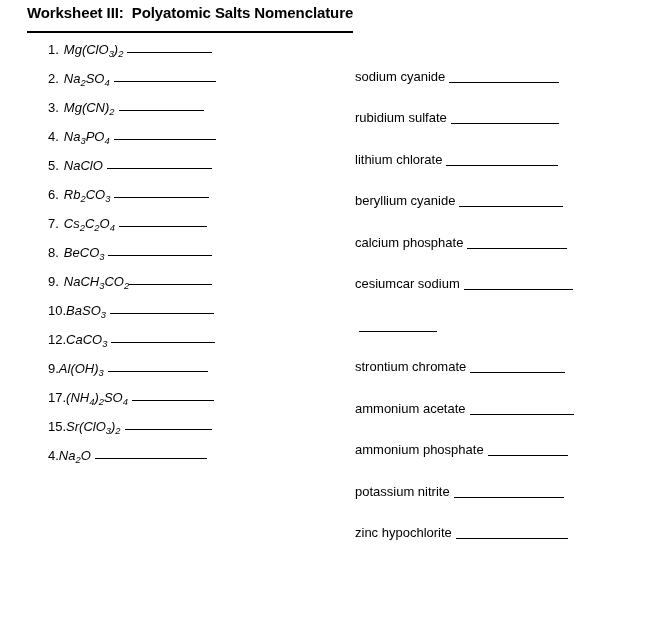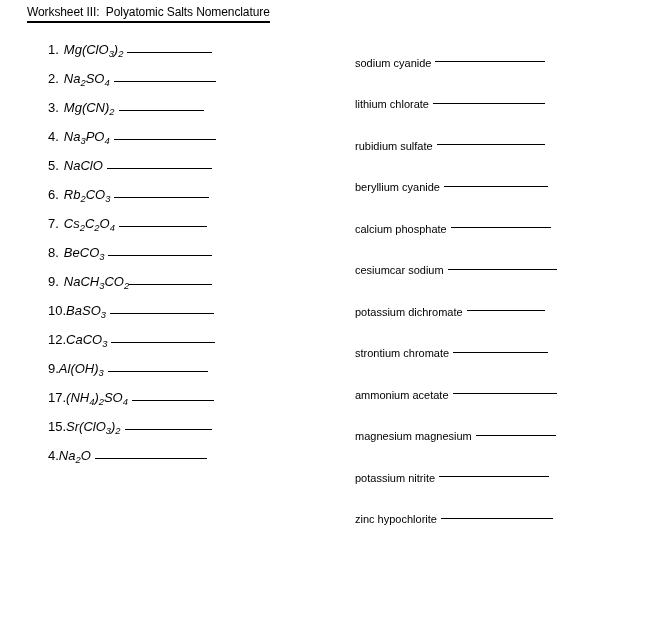--- a/index.html
+++ b/index.html
@@ -14,26 +14,26 @@
     font-family: "Liberation Sans", sans-serif;
     color: #000000;
     overflow: hidden;
   }
 
   
   #worksheet-title {
     position: absolute;
     left: 27px;
     top: 5px;
-    font-size: 12px;
-    font-weight: normal;
+    font-size: 15px;
+    font-weight: bold;
     letter-spacing: -0.1px;
     white-space: pre;
     border-bottom: 2px solid #000;
-    padding-bottom: 1px;
+    padding-bottom: 11px;
     line-height: 15px;
   }
 
   
   #formula-column {
     position: absolute;
     left: 48px;
     top: 42px;
     width: 280px;
   }
@@ -47,22 +47,22 @@
   .formula-row {
     height: 29px;
     display: flex;
     align-items: baseline;
     font-size: 13px;
     white-space: nowrap;
   }
   .name-row {
     height: 41.5px;
     display: flex;
-    align-items: center;
-    font-size: 11px;
+    align-items: flex-end;
+    font-size: 13px;
     white-space: nowrap;
   }
 
   .item-number {
     display: inline-block;
     text-align: left;
     flex: 0 0 auto;
   }
   .item-number.wide {
     
@@ -199,61 +199,60 @@
     </div>
   </div>
 
 <div id="name-column">
     <div class="name-row">
       <span class="name-text">sodium cyanide</span>
       <span class="gap"></span>
       <span class="blank" style="width: 110px;"></span>
     </div>
     <div class="name-row">
+      <span class="name-text">rubidium sulfate</span>
+      <span class="gap"></span>
+      <span class="blank" style="width: 108px;"></span>
+    </div>
+    <div class="name-row">
       <span class="name-text">lithium chlorate</span>
       <span class="gap"></span>
       <span class="blank" style="width: 112px;"></span>
     </div>
     <div class="name-row">
-      <span class="name-text">rubidium sulfate</span>
-      <span class="gap"></span>
-      <span class="blank" style="width: 108px;"></span>
-    </div>
-    <div class="name-row">
       <span class="name-text">beryllium cyanide</span>
       <span class="gap"></span>
       <span class="blank" style="width: 104px;"></span>
     </div>
     <div class="name-row">
       <span class="name-text">calcium phosphate</span>
       <span class="gap"></span>
       <span class="blank" style="width: 100px;"></span>
     </div>
     <div class="name-row">
       <span class="name-text">cesiumcar sodium</span>
       <span class="gap"></span>
       <span class="blank" style="width: 109px;"></span>
     </div>
     <div class="name-row">
-      <span class="name-text">potassium dichromate</span>
       <span class="gap"></span>
       <span class="blank" style="width: 78px;"></span>
     </div>
     <div class="name-row">
       <span class="name-text">strontium chromate</span>
       <span class="gap"></span>
       <span class="blank" style="width: 95px;"></span>
     </div>
     <div class="name-row">
       <span class="name-text">ammonium acetate</span>
       <span class="gap"></span>
       <span class="blank" style="width: 104px;"></span>
     </div>
     <div class="name-row">
-      <span class="name-text">magnesium magnesium</span>
+      <span class="name-text">ammonium phosphate</span>
       <span class="gap"></span>
       <span class="blank" style="width: 80px;"></span>
     </div>
     <div class="name-row">
       <span class="name-text">potassium nitrite</span>
       <span class="gap"></span>
       <span class="blank" style="width: 110px;"></span>
     </div>
     <div class="name-row">
       <span class="name-text">zinc hypochlorite</span>

